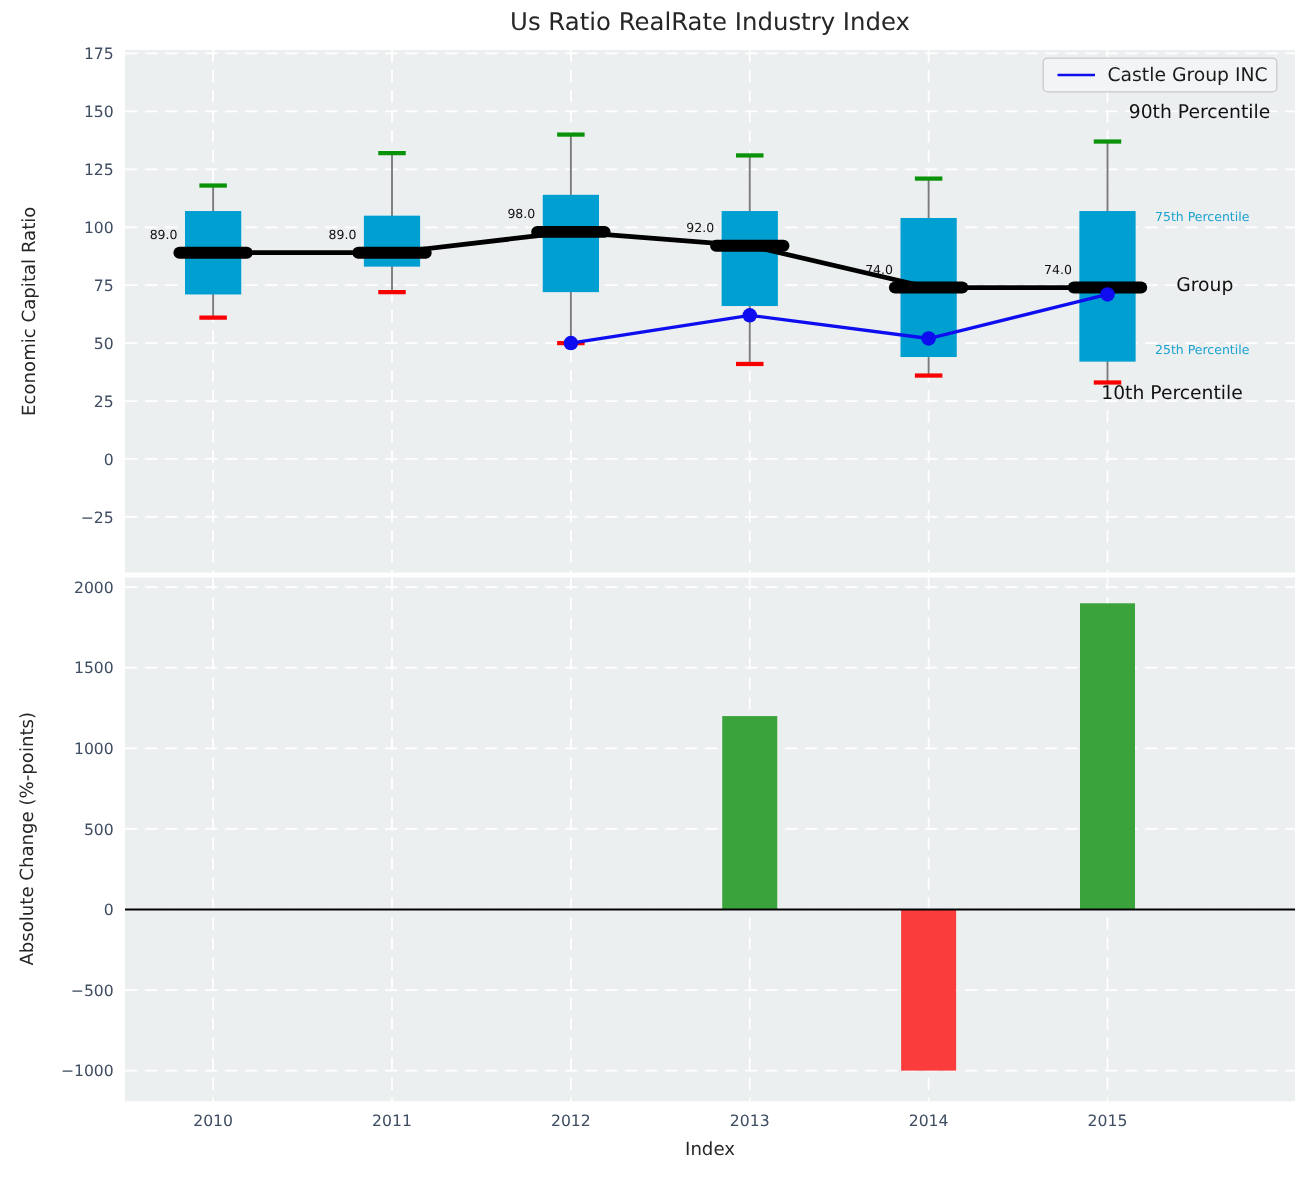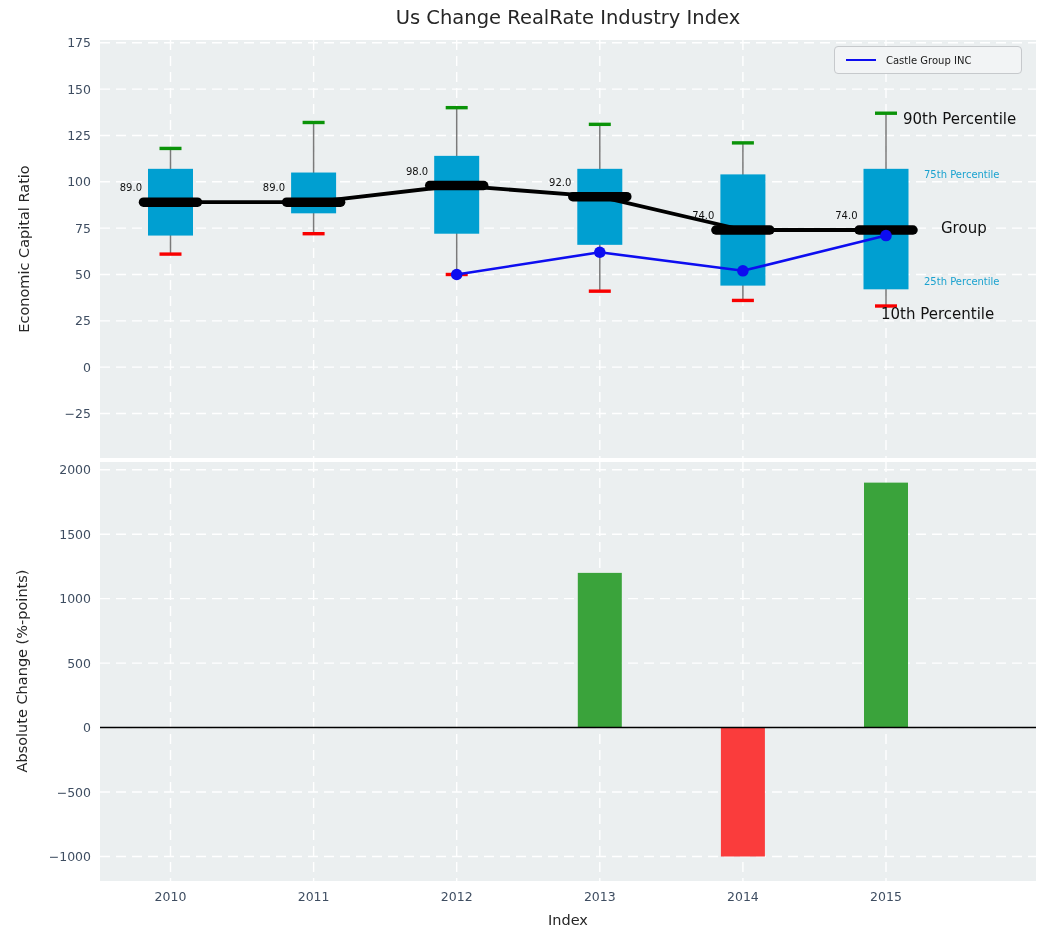--- a/index.html
+++ b/index.html
@@ -13,21 +13,21 @@
           transform:translate(-50%,-50%) rotate(-90deg);}
   .xlabel{position:absolute;left:100px;width:936px;top:912px;text-align:center;
           font-size:14.5px;color:#262626;}
   .annotation{position:absolute;transform:translateY(-50%);white-space:nowrap;}
   .annotation.big{font-size:15px;color:#111111;}
   .annotation.small{font-size:10px;color:#1ba2cf;}
   .legend{position:absolute;left:834px;top:46px;width:188px;height:28px;
           background:rgba(242,243,244,0.95);border:1px solid #c6c9cc;border-radius:4px;
           display:flex;align-items:center;box-sizing:border-box;padding-left:11px;}
   .legend-line{width:30px;height:2.6px;background:#0d0df0;margin-right:10px;flex:none;}
-  .legend-label{font-size:10px;color:#1a1a1a;white-space:nowrap;}
+  .legend-label{font-size:15px;color:#1a1a1a;white-space:nowrap;}
 </style>
 </head>
 <body>
 
 <div class="figure">
 
   <svg id="chart-svg" width="1039" height="942">
       <rect x="100" y="40" width="936" height="418" fill="#ebeff0"></rect>
       <rect x="100" y="462" width="936" height="419" fill="#ebeff0"></rect>
       <line stroke="#ffffff" stroke-width="1.4" stroke-dasharray="10 6" x1="170.5" x2="170.5" y1="40" y2="458"></line>
@@ -121,29 +121,29 @@
       <text x="714.4" y="219" text-anchor="end" font-size="10" fill="#111111">74.0</text>
       <line x1="859" x2="913" y1="230" y2="230" stroke="#000000" stroke-width="9.5" stroke-linecap="round"></line>
       <text x="857.5" y="219" text-anchor="end" font-size="10" fill="#111111">74.0</text>
       <polyline points="456.7,274.4878048780488 599.8,252.2439024390244 742.9,270.780487804878 886,235.5609756097561" fill="none" stroke="#0d0df0" stroke-width="2.6"></polyline>
       <circle cx="456.7" cy="274.4878048780488" r="5.8" fill="#0d0df0"></circle>
       <circle cx="599.8" cy="252.2439024390244" r="5.8" fill="#0d0df0"></circle>
       <circle cx="742.9" cy="270.780487804878" r="5.8" fill="#0d0df0"></circle>
       <circle cx="886" cy="235.5609756097561" r="5.8" fill="#0d0df0"></circle>
     </svg>
 
-  <div class="chart-title">Us Change RealRate Industry Index</div>
+  <div class="chart-title">Us Ratio RealRate Industry Index</div>
 
   <div class="ylabel" style="left:24px;top:249px;">Economic Capital Ratio</div>
 
   <div class="ylabel" style="left:22px;top:671px;">Absolute Change (%-points)</div>
 
   <div class="xlabel">Index</div>
 
-  <div class="annotation big" style="left:903px;top:119px;">90th Percentile</div>
+  <div class="annotation big" style="left:903px;top:89px;">90th Percentile</div>
   <div class="annotation small" style="left: 924px; top: 174px; color: rgb(27, 162, 207);">75th Percentile</div>
   <div class="annotation big" style="left:941px;top:228px;">Group</div>
   <div class="annotation small" style="left: 924px; top: 281px; color: rgb(27, 162, 207);">25th Percentile</div>
   <div class="annotation big" style="left:881px;top:314px;">10th Percentile</div>
 
   <div class="legend">
     <div class="legend-line" id="legend-line" style="background: rgb(13, 13, 240);"></div>
     <div class="legend-label">Castle Group INC</div>
   </div>
 

